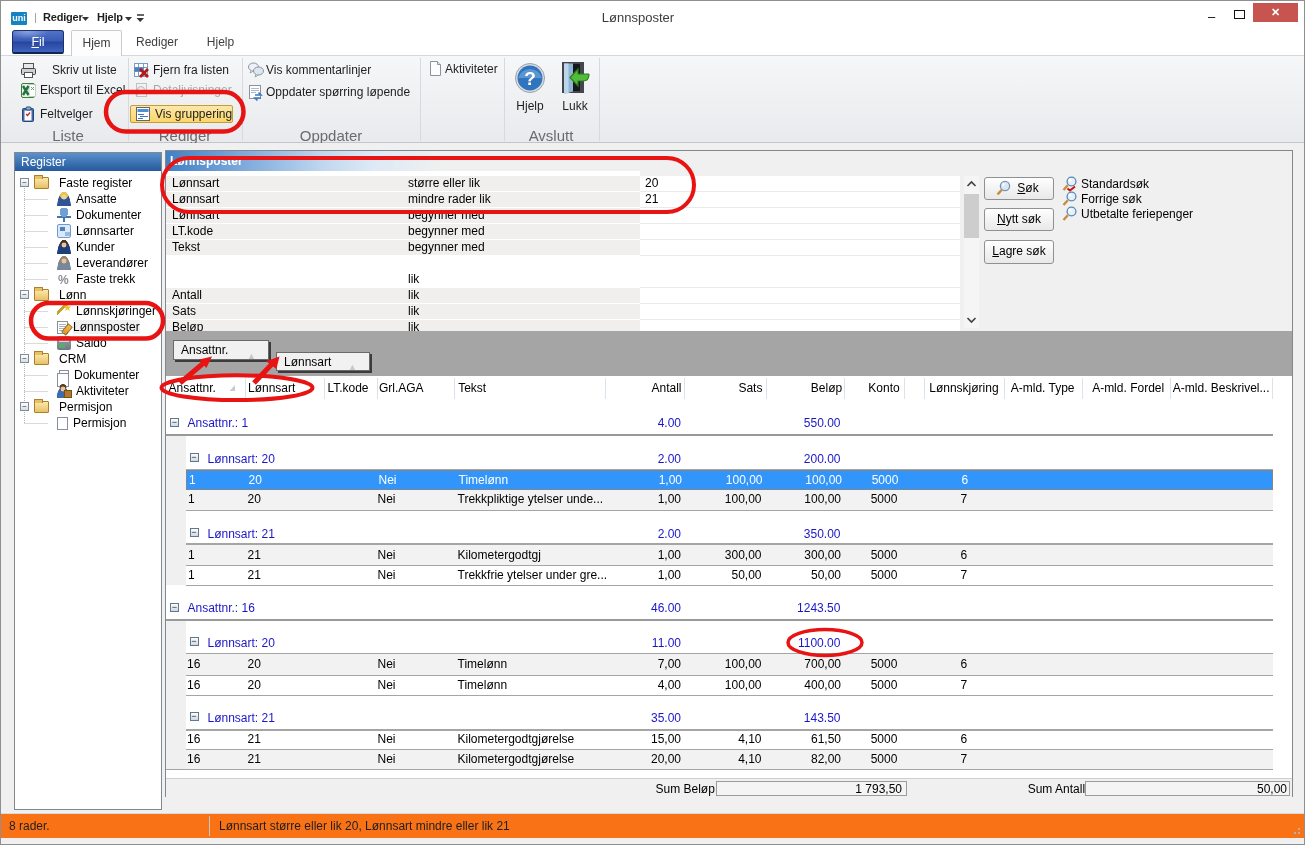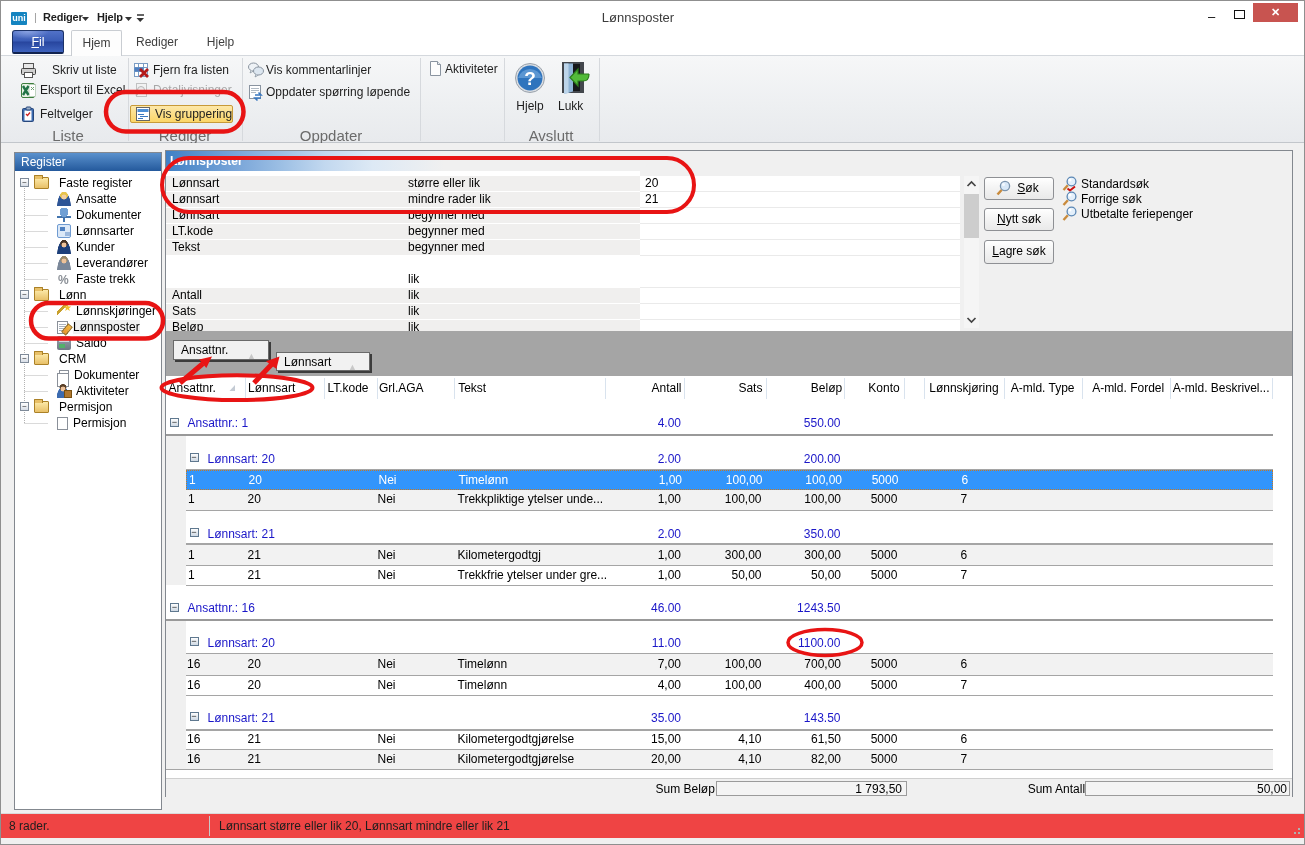--- a/index.html
+++ b/index.html
@@ -59,21 +59,21 @@
   .num { text-align:right; }
   .ctr { text-align:center; }
   .gline { position:absolute; height:1px; background:#a5a5a5; }
   .gexp { position:absolute; width:9px; height:9px; border:1px solid #5f788f; background:linear-gradient(#fdfdfd,#cfd9e4); color:#1a1a1a; font-size:9px; line-height:7px; text-align:center; }
   .gtxt { color:#1a16c8; }
   .indent { position:absolute; left:0; width:20px; background:#f0f0f0; }
   
   #gfoot { position:absolute; left:0; top:627px; width:1126px; height:19px; background:#f0f0f0; border-top:1px solid #cfcfcf; font-size:12px; }
   .sumfield { position:absolute; top:1.5px; height:15px; background:#f4f4f4; border:1px solid #9b9b9b; line-height:14px; font-size:12px; }
   
-  #statusbar { position:absolute; left:1px; top:813px; width:1303px; height:25px; background:#ef4444; border-top:1px solid #dadada; font-size:12px; color:#1e1e1e; }
+  #statusbar { position:absolute; left:1px; top:813px; width:1303px; height:25px; background:#f97316; border-top:1px solid #dadada; font-size:12px; color:#1e1e1e; }
   
   .ifolder { display:inline-block; width:15px; height:12px; vertical-align:-2px; background:linear-gradient(#fce9a8,#e8c068); border:1px solid #ab8127; border-radius:1px; position:relative; }
   .ifolder:before { content:""; position:absolute; left:-1px; top:-3px; width:7px; height:3px; background:#e8c068; border:1px solid #ab8127; border-bottom:none; border-radius:1px 1px 0 0; }
   .icn { display:inline-block; width:14px; height:14px; vertical-align:-3px; position:relative; }
   .i-ansatte { background:radial-gradient(circle at 7px 5px, #f2cfa2 0 2.2px, transparent 2.7px), radial-gradient(circle at 7px 3.5px, #e8c44c 0 3.6px, transparent 4.1px), radial-gradient(ellipse at 7px 14px, #2d5596 0 6.5px, transparent 7px); }
   .i-still { background:radial-gradient(ellipse 4.5px 5px at 7px 4px, #6f9fd4 0 100%, transparent 100%), linear-gradient(#0000 8.5px, #4274ae 8.5px 10.5px, #0000 10.5px), linear-gradient(90deg,#0000 6.2px, #4274ae 6.2px 7.8px, #0000 7.8px); }
   .i-lart { background:#dce9f8; border:1px solid #6f9bd1; border-radius:2px; }
   .i-lart:before { content:""; position:absolute; left:2px; top:2px; width:5px; height:4px; background:#4d7fc0; }
   .i-lart:after { content:""; position:absolute; left:7px; top:7px; width:5px; height:4px; background:#9db9dd; }
   .i-kunder { background:radial-gradient(circle at 7px 5px, #eec29a 0 2.2px, transparent 2.7px), radial-gradient(circle at 7px 3.5px, #4a3526 0 3.4px, transparent 3.9px), radial-gradient(ellipse at 7px 14px, #1d3f7a 0 6.5px, transparent 7px); }
@@ -206,21 +206,21 @@
     <text x="16" y="23" font-size="19" font-weight="bold" fill="#fff" text-anchor="middle" font-family="Liberation Sans">?</text>
   </svg>
   <div class="rbtn" style="left:514px; top:99px; width:32px; text-align:center;">Hjelp</div>
   <svg class="abs" style="left:559px;top:61px;" width="32" height="34" viewBox="0 0 32 34">
     <path d="M3 1 h22 v31 h-22 z" fill="#43474d"></path>
     <path d="M7 3 h14 v27 h-14 z" fill="#16181b"></path>
     <path d="M5 2.5 h9 v28 l-9 2.5 z" fill="#8fb4d6"></path>
     <path d="M5 2.5 h4.5 v29.5 l-4.5 1 z" fill="#bdd5ea"></path>
     <path d="M30 13 h-11 v-5 l-8 8.5 8 8.5 v-5 h5 c4 0 6 -1.5 6 -7" fill="#53bb3a" stroke="#2c7d1c" stroke-width="1.2"></path>
   </svg>
-  <div class="rbtn" style="left:558px; top:99px; width:34px; ">Lukk</div>
+  <div class="rbtn" style="left:558px; top:99px; width:34px; text-align:center;">Lukk</div>
 </div>
 <div id="mainbg"></div>
 <div class="abs" style="left:1px; top:838px; width:1303px; height:6px; background:#f0f0f0;"></div>
 <div id="tree">
   <div id="treehead">Register</div>
   <svg style="position:absolute;left:0;top:18px" width="146" height="420" viewBox="0 0 146 420">
     <g stroke="#b4b4b4" stroke-width="1" stroke-dasharray="1,1" fill="none">
       <path d="M9.5 17 V 252"></path>
       <path d="M9.5 28.5 H 33 M9.5 44.5 H 33 M9.5 60.5 H 33 M9.5 76.5 H 33 M9.5 92.5 H 33 M9.5 108.5 H 33"></path>
       <path d="M9.5 140.5 H 33 M9.5 156.5 H 33 M9.5 172.5 H 33"></path>

